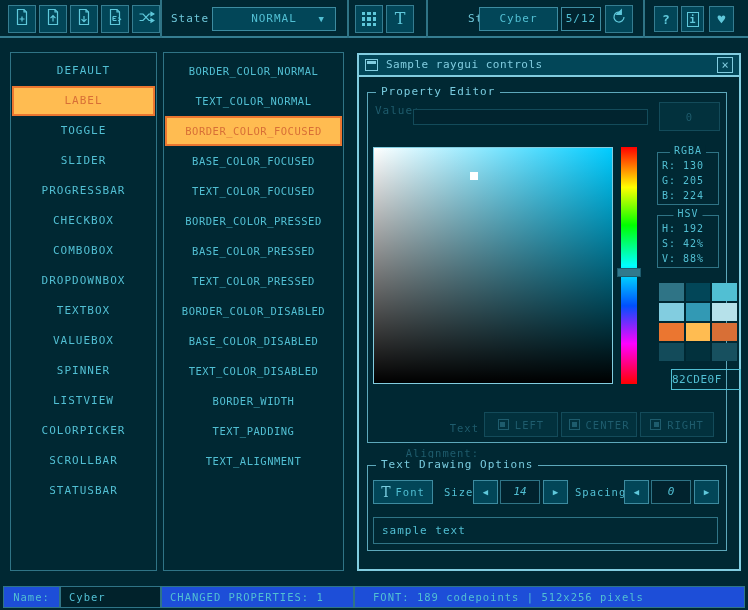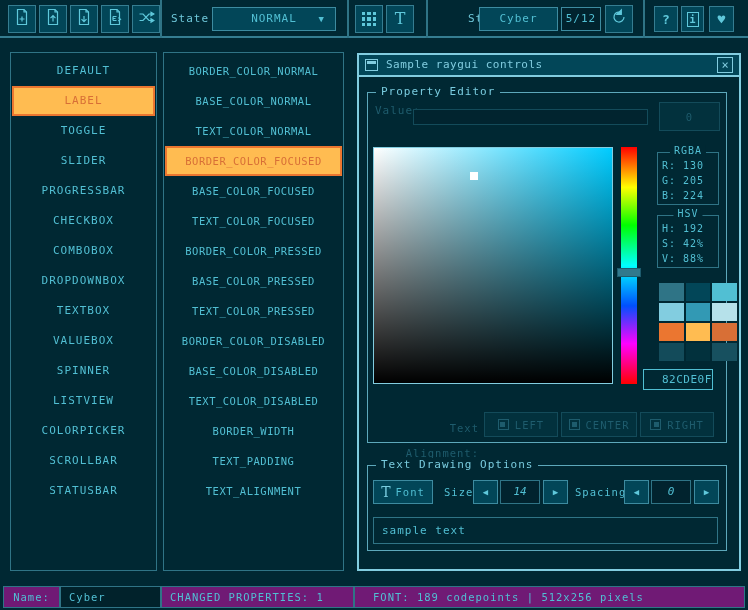--- a/index.html
+++ b/index.html
@@ -50,37 +50,37 @@
   #hue-bar{position:absolute;left:262px;top:92px;width:16px;height:237px;
      background:linear-gradient(180deg,#ff0000 0%,#ffff00 17%,#00ff00 33%,#00ffff 50%,#0050ff 67%,#ff00ff 83%,#ff0000 100%);}
   #hue-handle{position:absolute;left:-4px;width:24px;height:9px;background:#31798d;border:1px solid #1d5b6d;}
 
   .cvbox{position:absolute;left:298px;width:62px;height:53px;border:1px solid #2f7486;padding:5px 0 0 4px;}
   .cvbox .glabel{left:50%;transform:translateX(-50%);font-size:10px;color:#51bfd3;padding:0 4px;}
   .cvrow{color:#51bfd3;font-size:10px;line-height:15px;letter-spacing:1px;white-space:nowrap;}
 
   #swatch-grid{position:absolute;left:300px;top:228px;width:78px;height:78px;display:grid;grid-template-columns:repeat(3,1fr);grid-template-rows:repeat(4,1fr);gap:2px;}
   .swatch{cursor:pointer;}
-  #hex-box{position:absolute;left:284px;top:314px;width:70px;height:21px;border:1px solid #51bfd3;color:#51bfd3;font-size:11px;line-height:19px;padding-left:18px;letter-spacing:.5px;}
+  #hex-box{position:absolute;left:312px;top:314px;width:70px;height:21px;border:1px solid #51bfd3;color:#51bfd3;font-size:11px;line-height:19px;padding-left:0;letter-spacing:.5px;}
 
   .al{width:11px;height:11px;border:1px solid currentColor;position:relative;display:inline-block;flex:none;}
   .al i{position:absolute;top:2px;width:5px;height:5px;background:currentColor;}
   .al.left i{left:1px;}.al.center i{left:2px;}.al.right i{right:1px;}
 
   .spin-btn{position:absolute;width:25px;height:24px;background:#024658;border:1px solid #3d8ba0;color:#5fc8db;font-size:9px;display:flex;align-items:center;justify-content:center;cursor:pointer;}
   .valbox{position:absolute;width:40px;height:24px;background:#01232e;border:1px solid #2f7486;color:#51bfd3;font-size:11px;line-height:22px;text-align:center;font-style:italic;}
   .inlabel{position:absolute;height:24px;line-height:24px;color:#51bfd3;font-size:10.5px;letter-spacing:1px;}
 
   #font-btn{position:absolute;left:14px;top:425px;width:60px;height:24px;background:#024658;border:1px solid #3d8ba0;display:flex;align-items:center;justify-content:center;gap:5px;cursor:pointer;}
   #font-btn .t-glyph{font-size:14px;line-height:14px;color:#79ccdf;}
   #font-btn .fl{color:#51bfd3;font-size:10.5px;letter-spacing:1px;}
   #sample-textbox{position:absolute;left:14px;top:462px;width:345px;height:27px;border:1px solid #2f7486;color:#51bfd3;font-size:11px;line-height:25px;padding-left:8px;letter-spacing:1px;}
 
   
-  .sseg{position:absolute;top:586px;height:22px;background:#701a75;border:1px solid #2f7486;color:#51bfd3;font-size:10.5px;line-height:20px;letter-spacing:1px;}
+  .sseg{position:absolute;top:586px;height:22px;background:#1d4ed8;border:1px solid #2f7486;color:#51bfd3;font-size:10.5px;line-height:20px;letter-spacing:1px;}
 </style>
 </head>
 <body>
 
 <div id="app">
 
   <div id="toolbar">
     <div class="tbtn" style="left:8px;">
       <span><svg width="18" height="18" viewBox="0 0 18 18" fill="none">
             <path d="M4.5 1.5 H11 L13.5 4 V16.5 H4.5 Z"></path>
@@ -187,21 +187,20 @@
       <div class="list-item">TEXTBOX</div>
       <div class="list-item">VALUEBOX</div>
       <div class="list-item">SPINNER</div>
       <div class="list-item">LISTVIEW</div>
       <div class="list-item">COLORPICKER</div>
       <div class="list-item">SCROLLBAR</div>
       <div class="list-item">STATUSBAR</div>
     </div>
   <div class="panel" id="properties-list">
       <div class="list-item">BORDER_COLOR_NORMAL</div>
-      <div class="list-item">BASE_COLOR_NORMAL</div>
       <div class="list-item">TEXT_COLOR_NORMAL</div>
       <div class="list-item selected">BORDER_COLOR_FOCUSED</div>
       <div class="list-item">BASE_COLOR_FOCUSED</div>
       <div class="list-item">TEXT_COLOR_FOCUSED</div>
       <div class="list-item">BORDER_COLOR_PRESSED</div>
       <div class="list-item">BASE_COLOR_PRESSED</div>
       <div class="list-item">TEXT_COLOR_PRESSED</div>
       <div class="list-item">BORDER_COLOR_DISABLED</div>
       <div class="list-item">BASE_COLOR_DISABLED</div>
       <div class="list-item">TEXT_COLOR_DISABLED</div>

